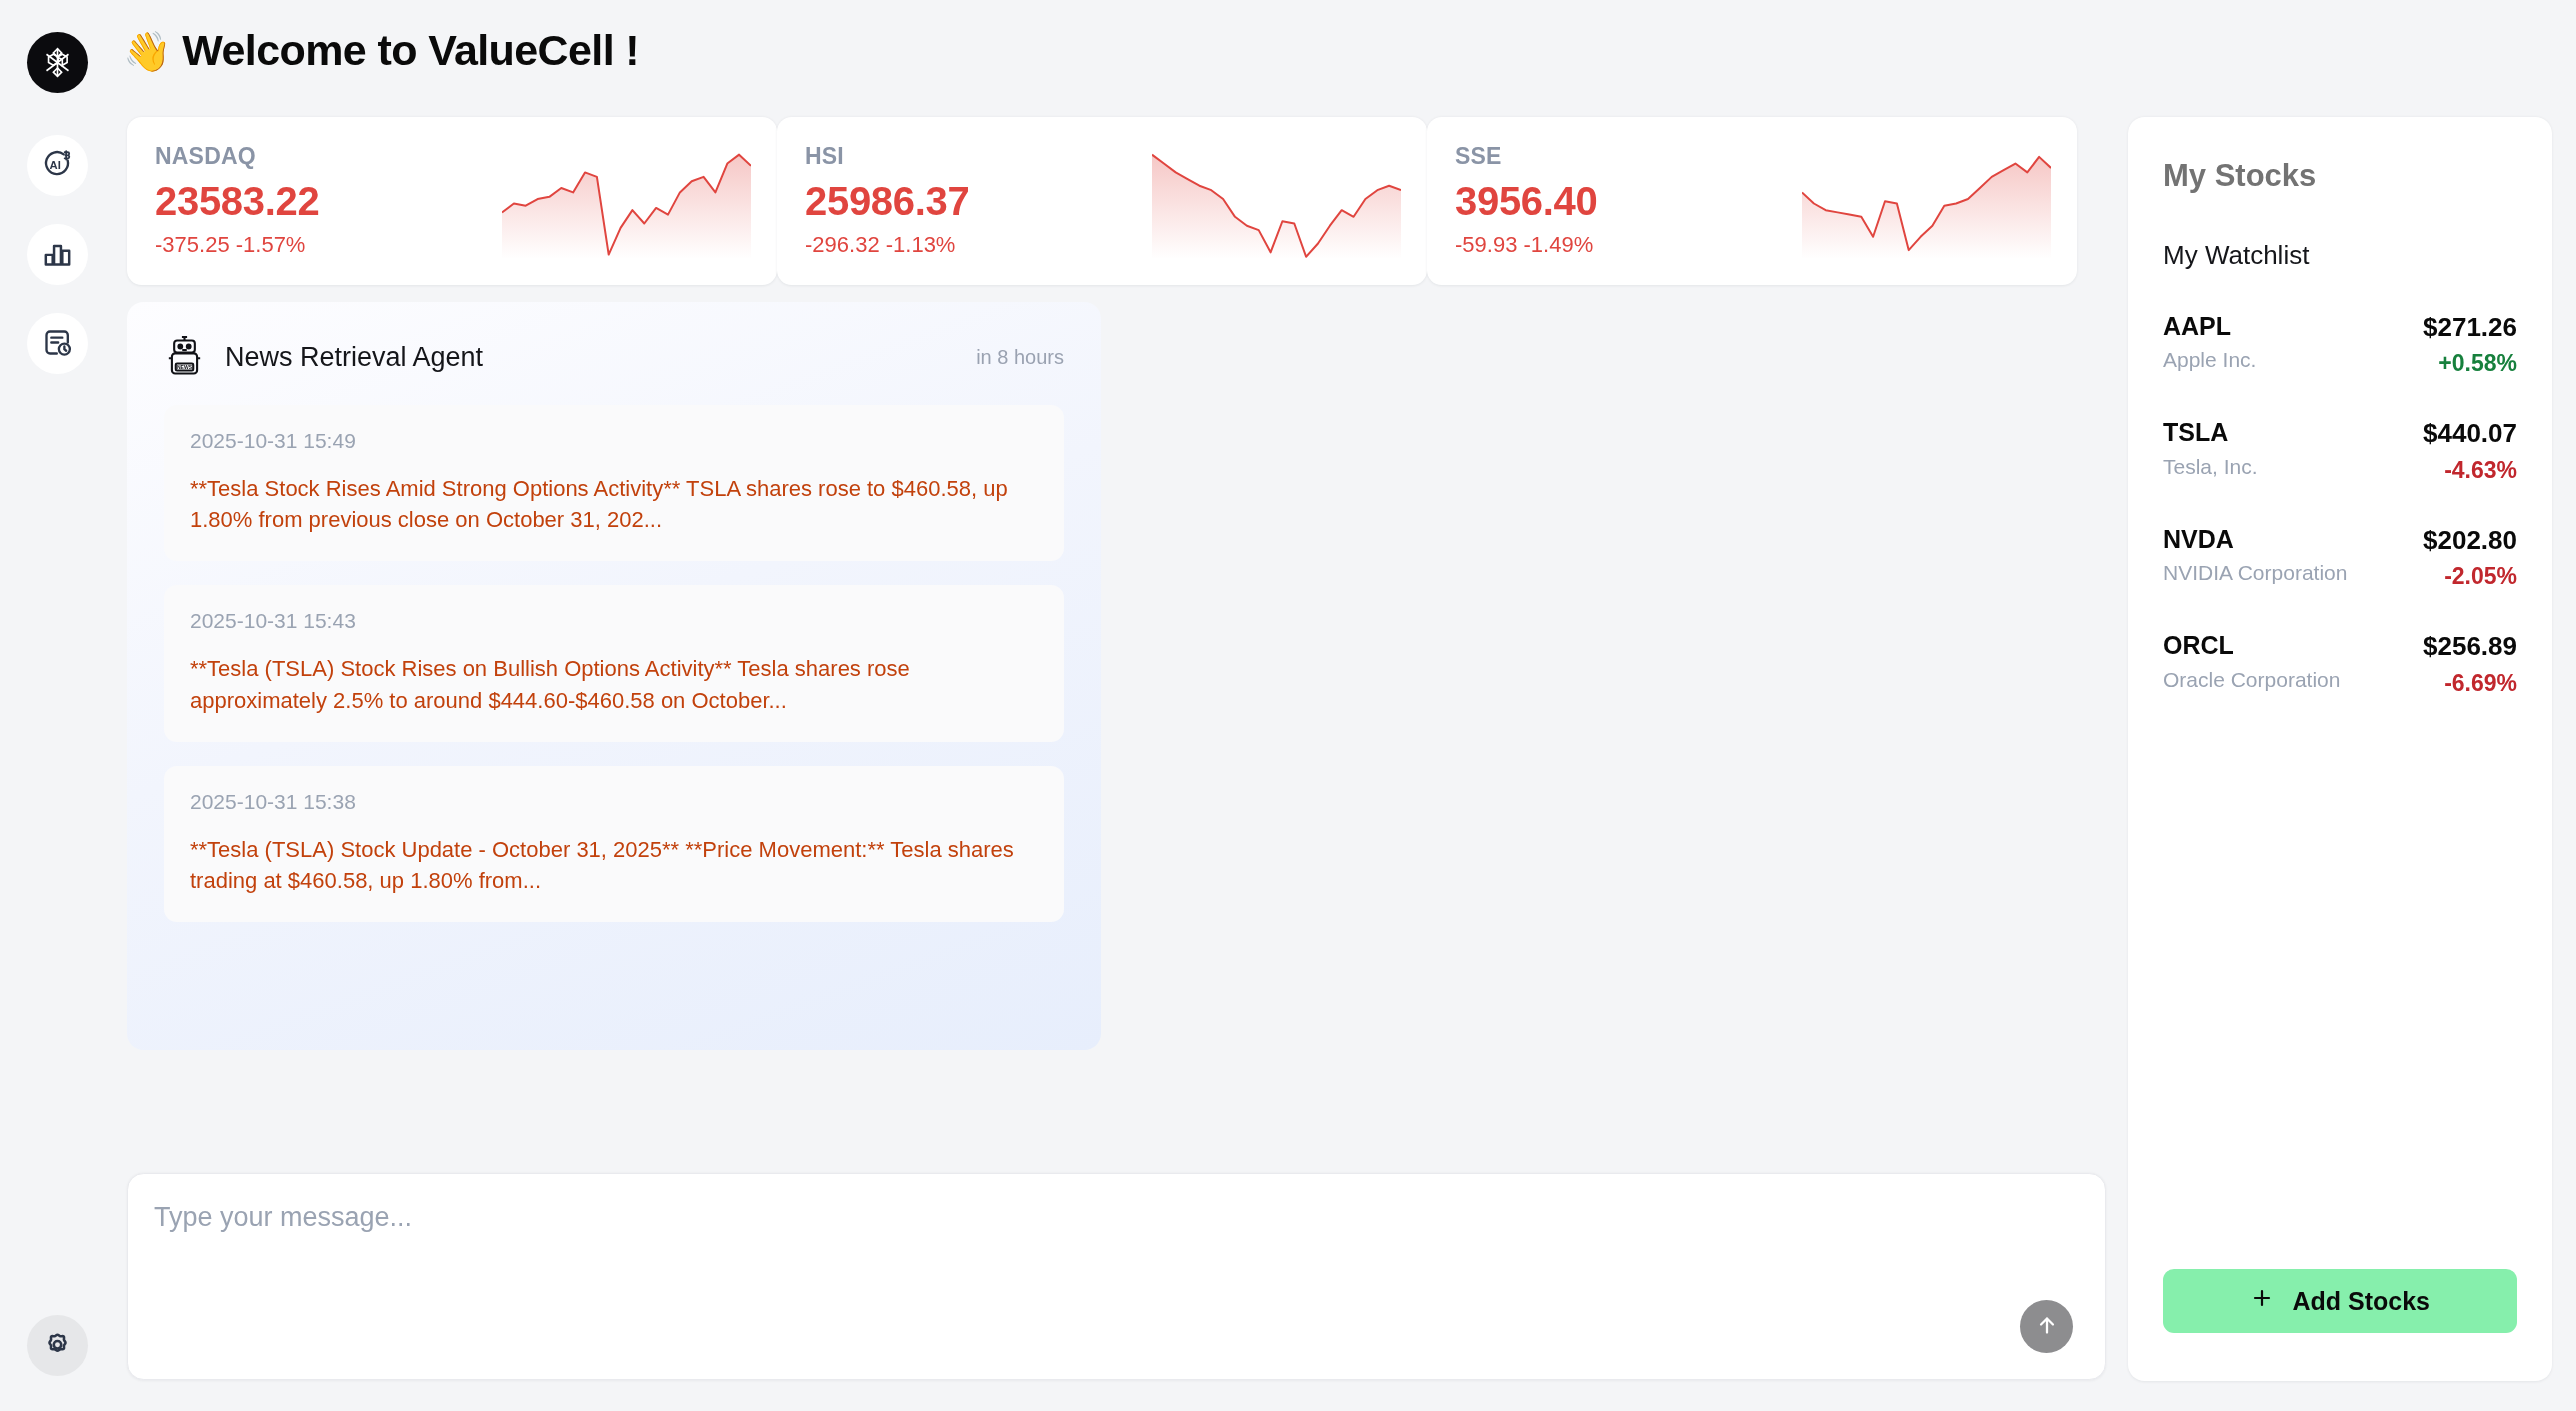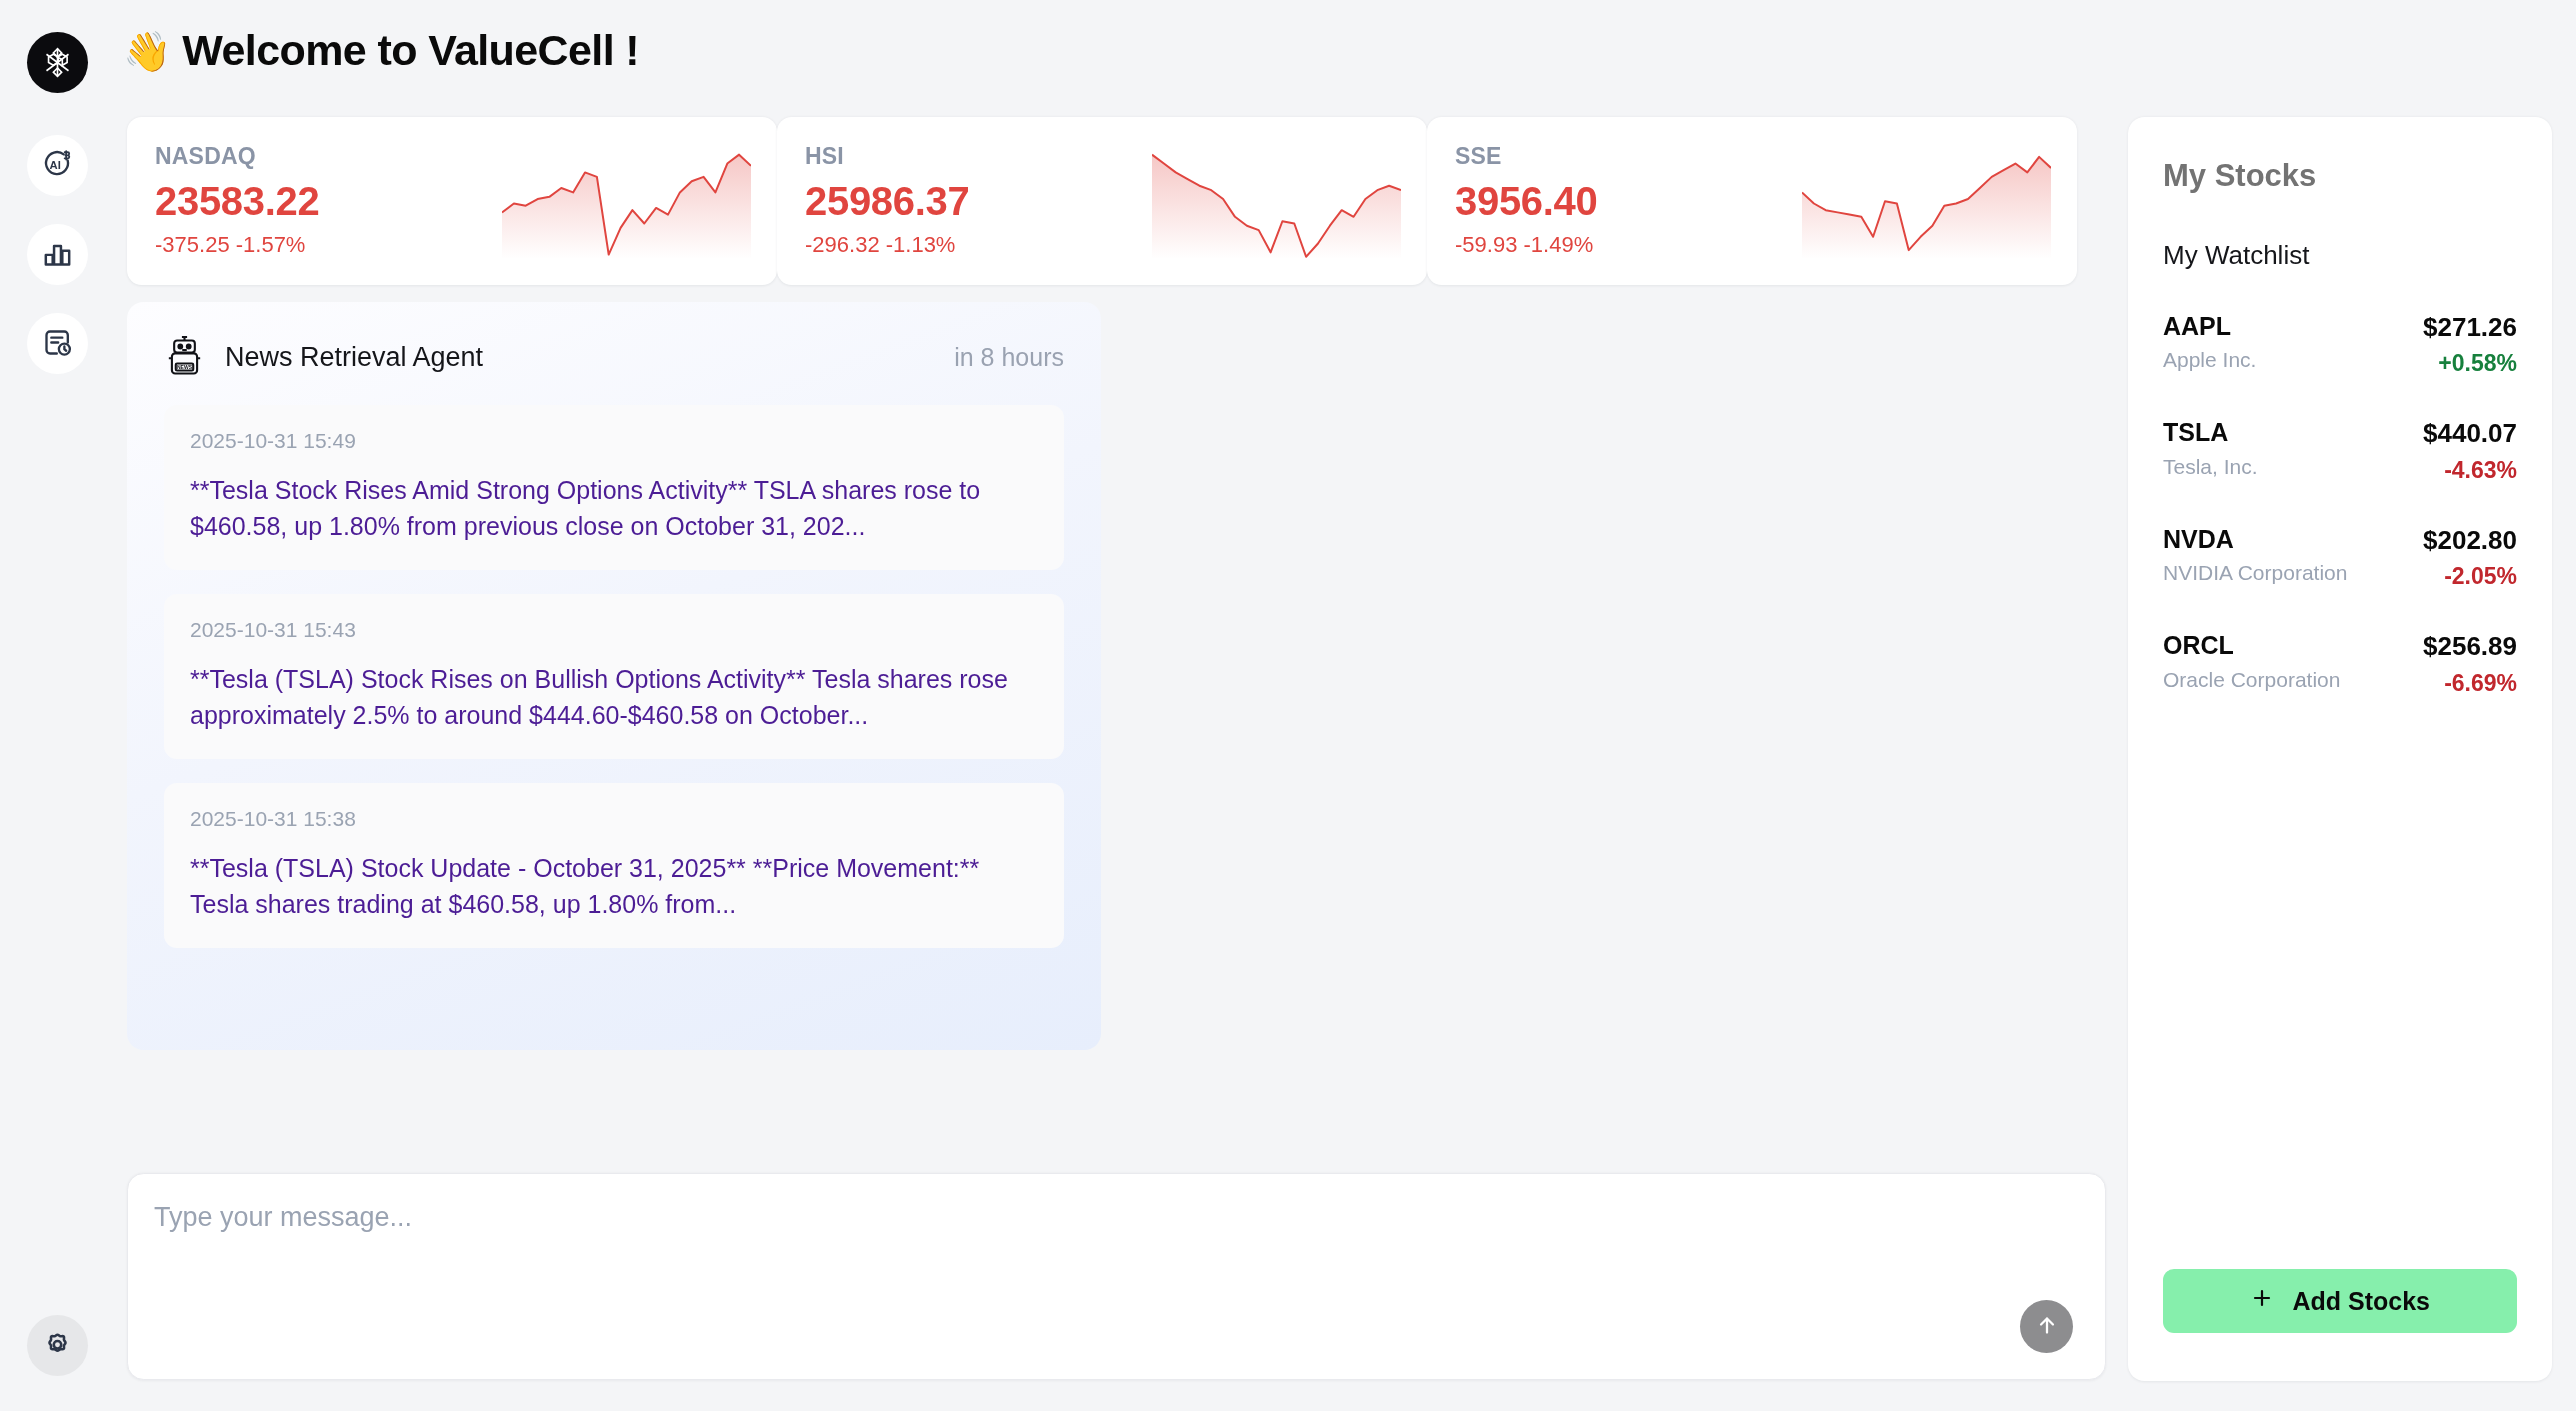--- a/index.html
+++ b/index.html
@@ -69,29 +69,29 @@
     position: absolute; left: 127px; top: 302px;
     width: 974px; height: 748px; border-radius: 16.6px;
     background: linear-gradient(160deg,#fdfdff 0%,#f2f5fd 45%,#e7eefc 100%);
     padding: 31px 37px 0 37px;
   }
   .news-head { display: flex; align-items: center; height: 48px; }
   .news-title {
     font-size: 27px; color: #15161a; margin-left: 20px; font-weight: 400;
   }
   .news-when {
-    margin-left: auto; font-size: 25px; color: #9aa2b1;
+    margin-left: auto; font-size: 20px; color: #9aa2b1;
   }
   .news-item {
     background: #fafafb; border-radius: 13px;
     margin-top: 24px; padding: 24px 26px 26px 26px;
   }
   .news-date { font-size: 21px; color: #9aa3b2; }
   .news-text {
-    font-size: 25px; color: #4c1d95; line-height: 1.42; margin-top: 20px;
+    font-size: 22px; color: #c2410c; line-height: 1.42; margin-top: 20px;
   }
 
   
   .composer {
     position: absolute; left: 127px; top: 1173px;
     width: 1979px; height: 207px; background: #fff;
     border-radius: 16.6px; border: 0.9px solid #e9eaee;
     box-shadow: 0 0.9px 2.8px rgba(16,24,40,.05);
   }
   .composer-input {

